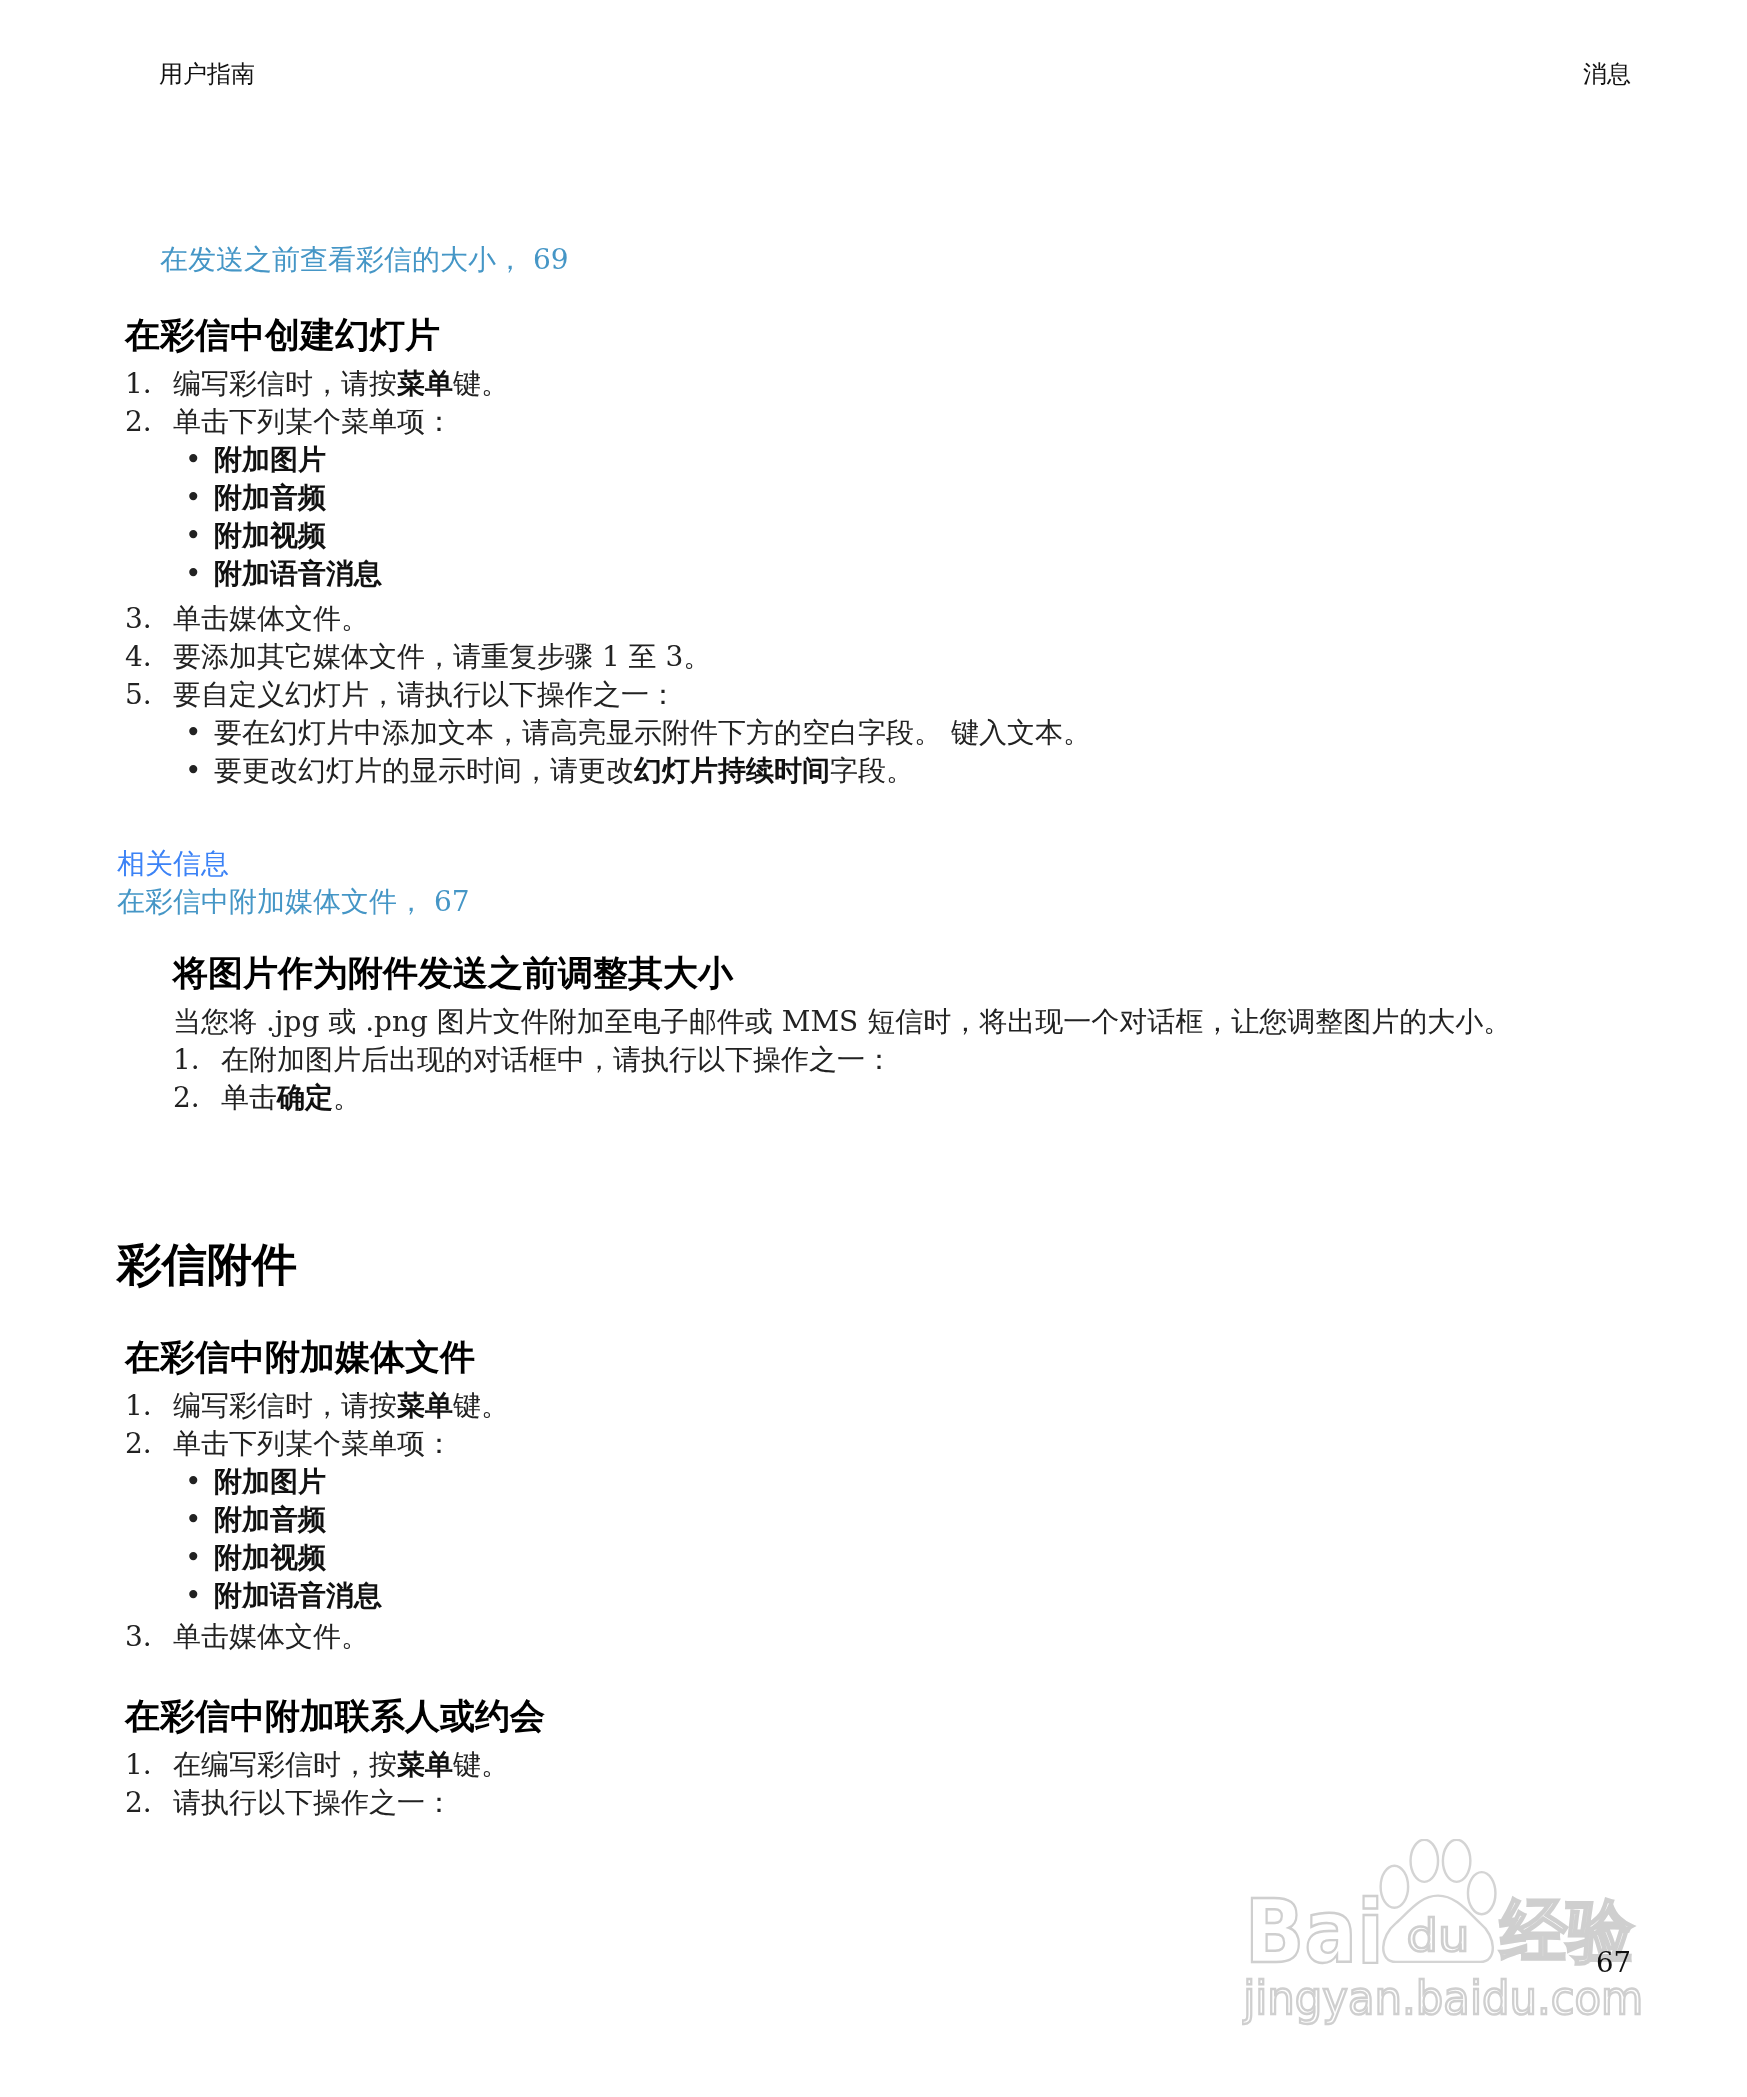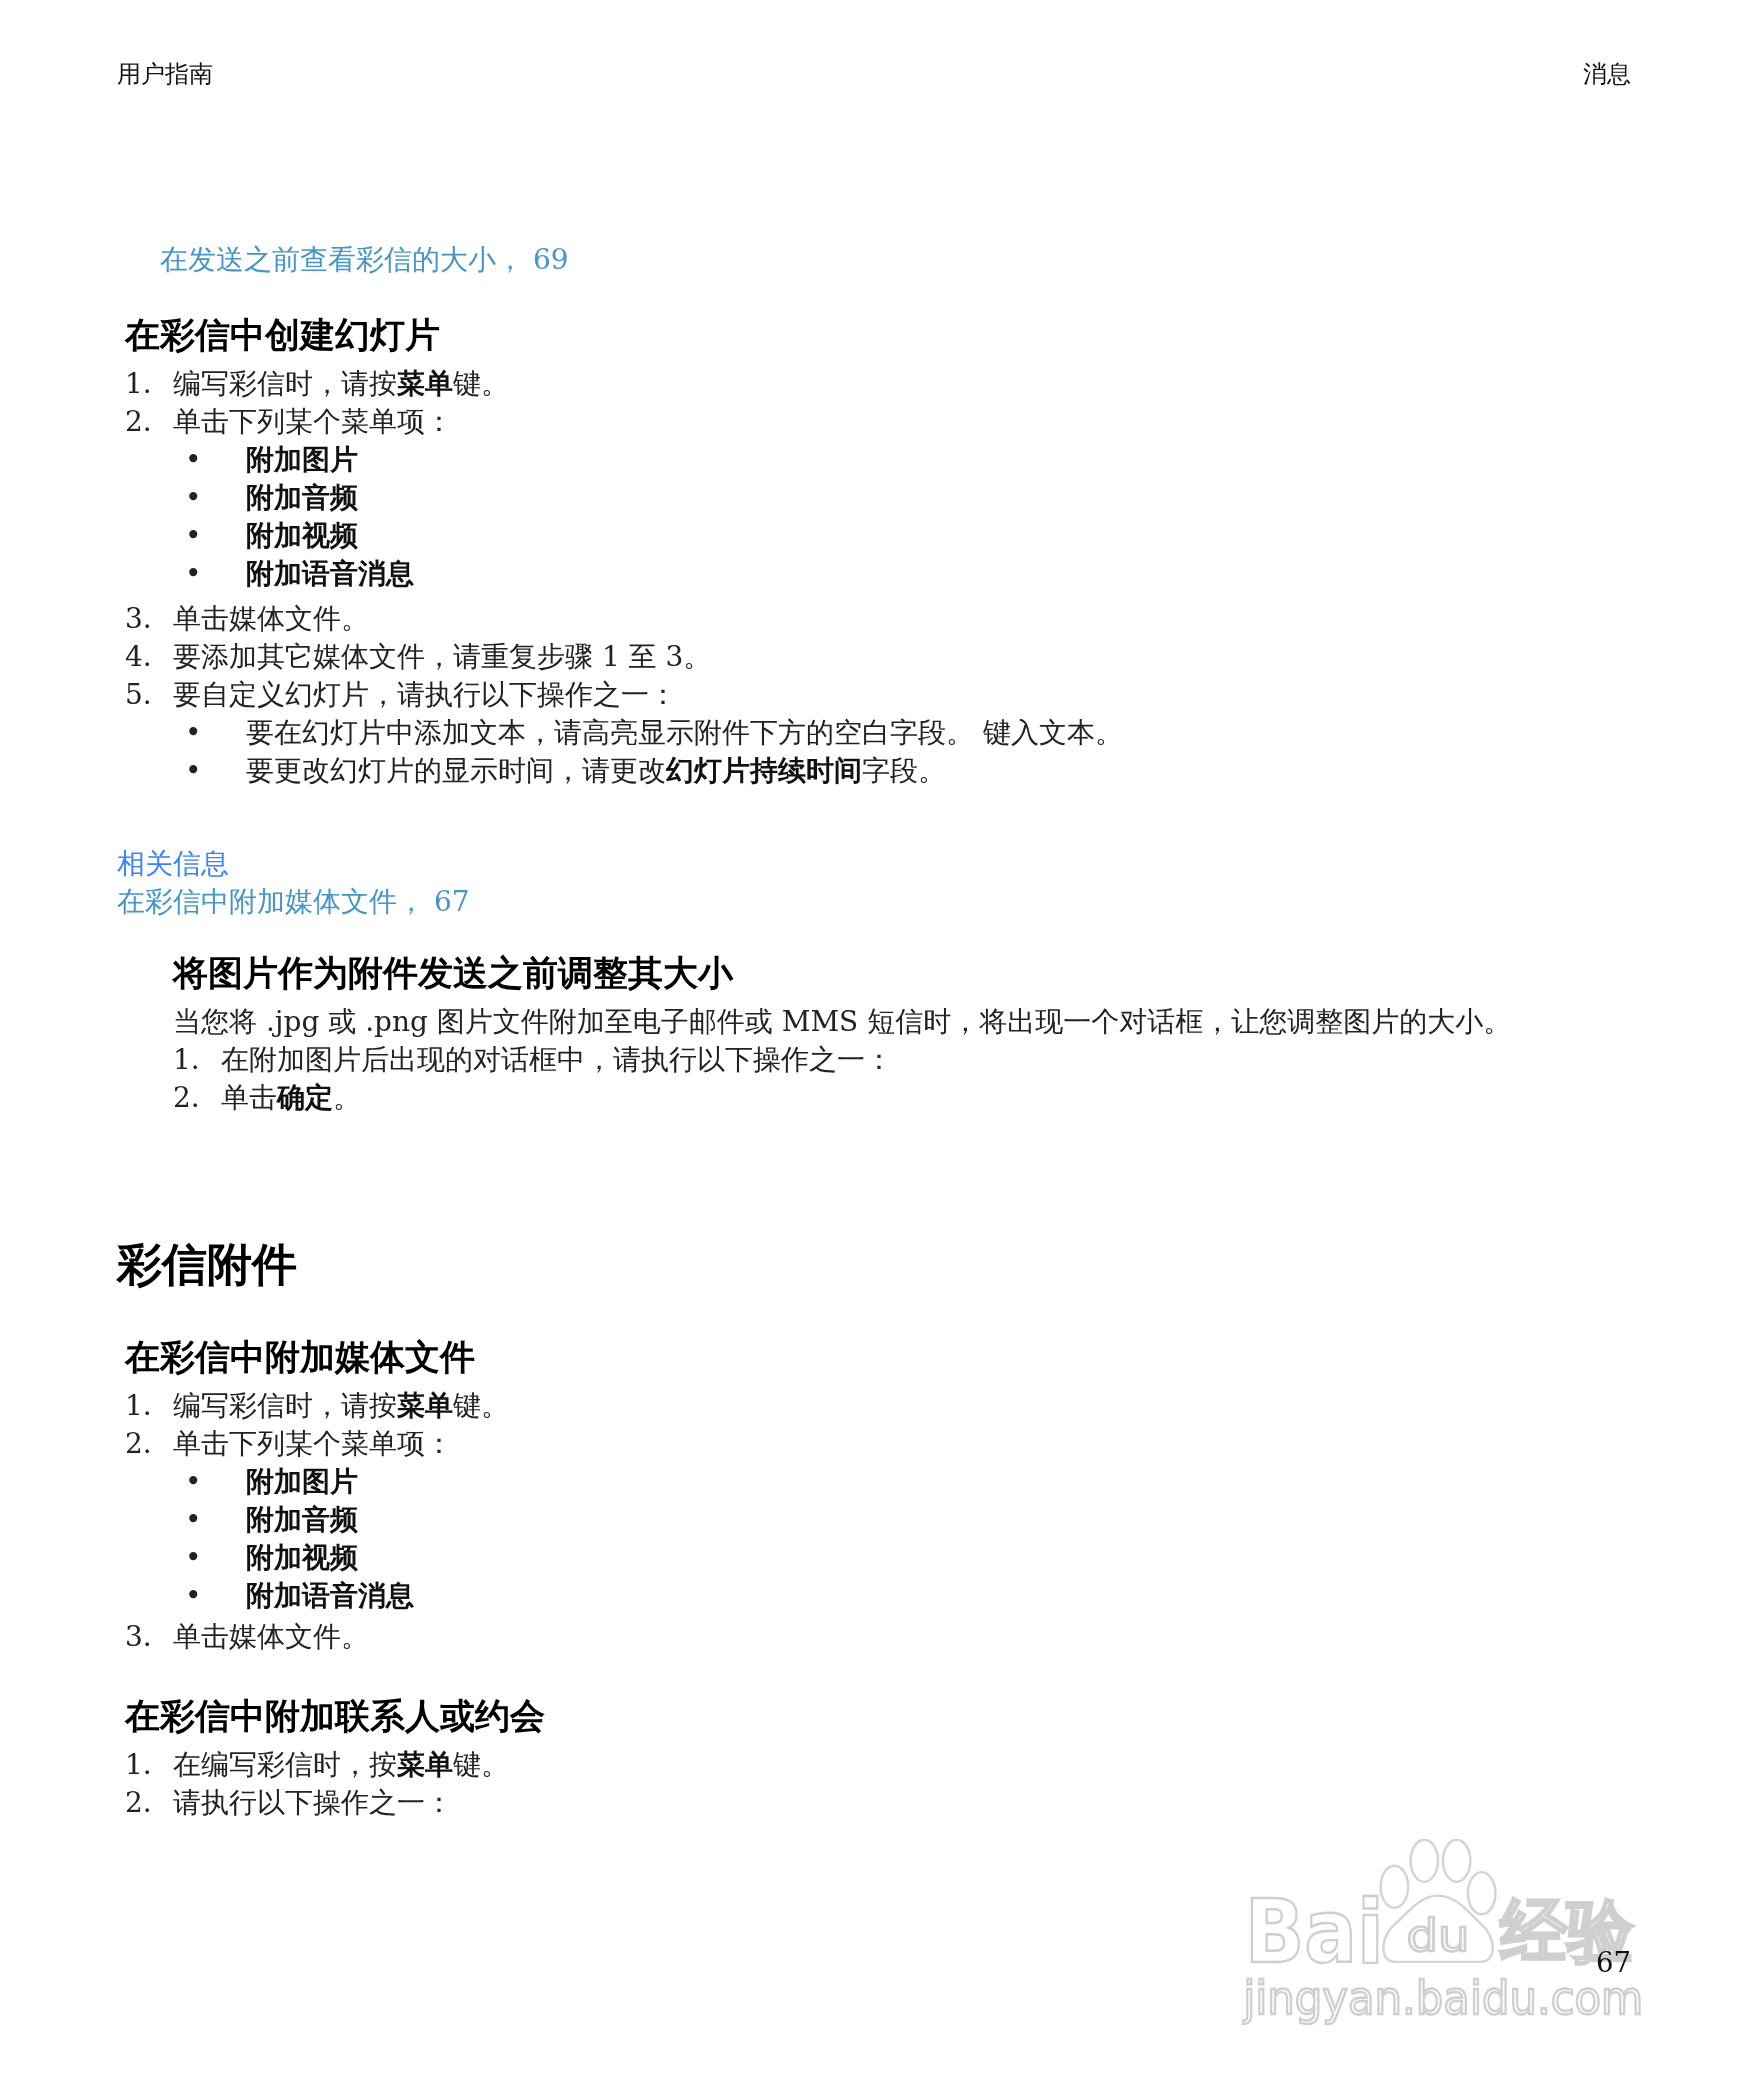--- a/index.html
+++ b/index.html
@@ -1,34 +1,34 @@
 <!DOCTYPE html>
 <html style="font-size:13px"><head>
   <meta charset="utf-8">
   <style>
     * { box-sizing: border-box; margin: 0; padding: 0; }
     html, body { width: 1748px; height: 2097px; background: #ffffff; }
     .page { position: relative; width: 1748px; height: 2097px; background: #ffffff; overflow: hidden; color: #222222; }
 
-    .hdr { position: absolute; top: 57px; font-family: "DejaVu Serif", "Liberation Serif", serif; font-size: 24px; line-height: 34px; color: #111111; white-space: nowrap; }
+    .hdr { position: absolute; top: 57px; font-family: "DejaVu Serif", "Liberation Serif", serif; font-size: 24px; line-height: 34px; color: #111111; white-space: nowrap; margin-left: 42px; }
     .hdr-left { left: 117px; }
     .hdr-right { right: 117px; }
 
     .blk { position: absolute; left: 117px; }
     .line { display: block; font-family: "DejaVu Serif", "Liberation Serif", serif; font-size: 28px; line-height: 38px; height: 38px; white-space: nowrap; color: #222222; }
     .link { color: #4596c6; text-decoration: none; cursor: pointer; }
     .lbl { font-family: "DejaVu Sans", "Liberation Sans", sans-serif; font-weight: normal; color: #3b82f6; }
 
     .h3 { font-family: Liberation Mono, monospace; font-weight: bold; font-size: 35px; line-height: 45px; height: 45px; margin: 0 0 4px 8px; color: #000000; white-space: nowrap; }
     .h2 { font-family: "DejaVu Sans", "Liberation Sans", sans-serif; font-weight: bold; font-size: 45px; line-height: 57px; height: 57px; color: #000000; white-space: nowrap; }
 
     ol, ul { list-style: none; }
     .step { display: flex; padding-left: 8px; }
     .num { width: 48px; flex: none; }
-    .bul { display: flex; padding-left: 68px; gap: 32px; }
+    .bul { display: flex; padding-left: 68px; }
     .dot { width: 29px; flex: none; }
     .dot::before { content: "\2022"; }
     .k { font-family: "DejaVu Sans", "Liberation Sans", sans-serif; font-weight: bold; color: #111111; }
     .para { padding-left: 8px; }
     .gap8 { margin-bottom: 6.5px; }
     .gap4 { margin-bottom: 3.2px; }
 
     .sec-link1 { top: 241px; margin-left: 43px; }
     .sec-b { top: 316px; }
     .sec-rel { top: 845px; }

